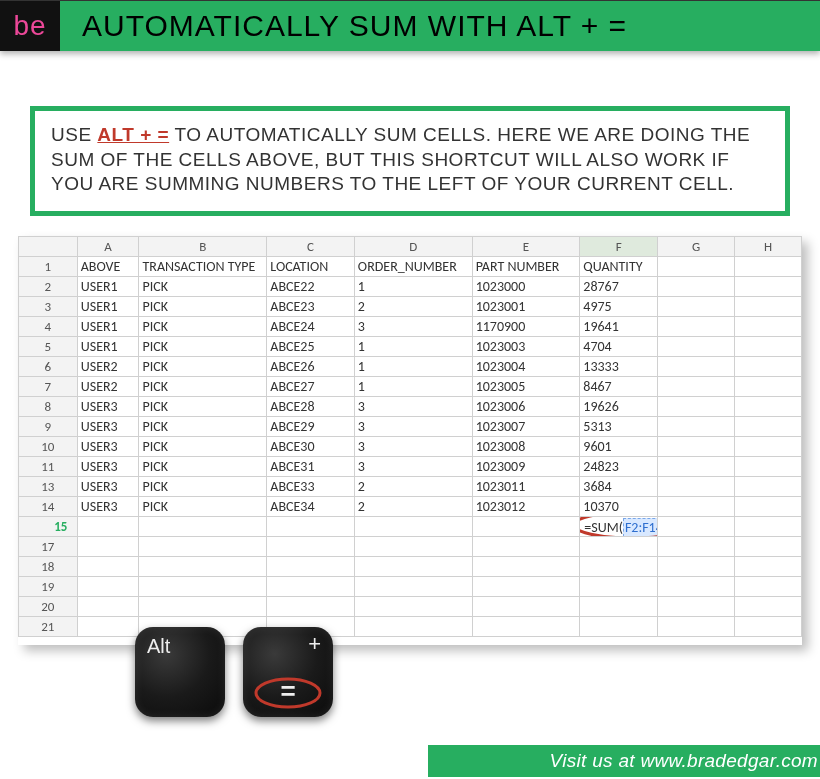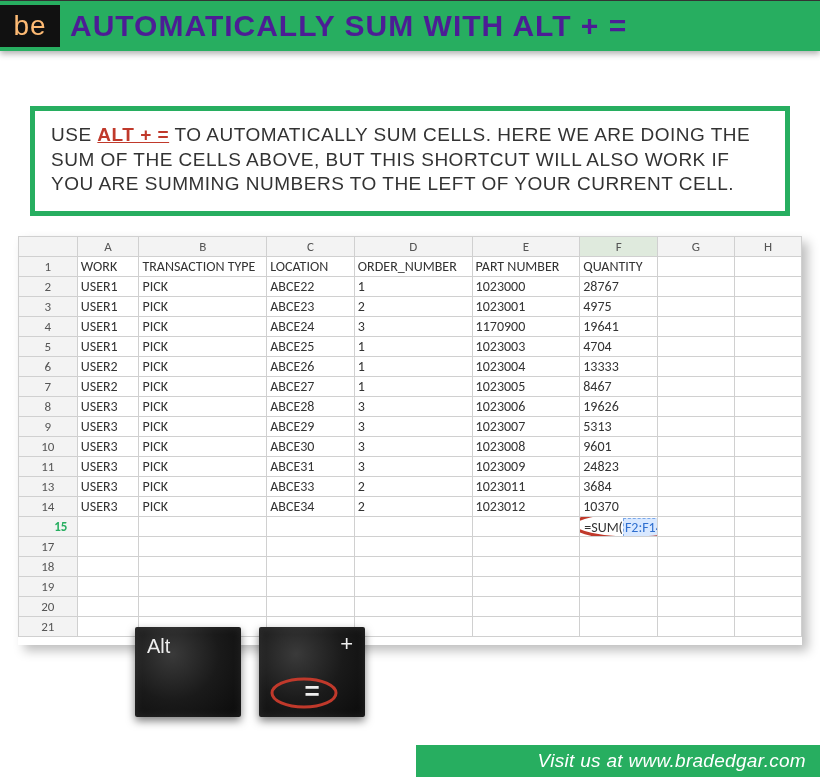--- a/index.html
+++ b/index.html
@@ -17,37 +17,37 @@
     position: relative;
     height: 50px;
     background: #27ae60;
     border-top: 1px solid #333;                 
     box-shadow: 0 3px 6px rgba(0,0,0,.3);
     display: flex;
     align-items: center;
   }
   .logo {
     width: 60px;
-    height: 42px;
+    height: 50px;
     background: #111;
-    color: #fdba74;
+    color: #ec4899;
     display: flex;
     align-items: center;
     justify-content: center;
     font-size: 28px;
     font-weight: 300;
     letter-spacing: 1px;
   }
   .title {
     flex: 1;
-    color: #4c1d95;
+    color: #000000;
     font-size: 30px;
-    font-weight: 700;
+    font-weight: 400;
     letter-spacing: 1px;
-    padding-left: 10px;
+    padding-left: 22px;
     white-space: nowrap;
   }
 
   
   .tipbox {
     margin: 55px 30px 20px 30px;
     border: 5px solid #27ae60;
     padding: 12px 16px 14px 16px;
     font-size: 19px;
     line-height: 1.3;
@@ -154,22 +154,22 @@
   
   .keycaps {
     position: absolute;
     left: 135px;
     top: 627px;       
     display: flex;
     gap: 18px;
     z-index: 20;
   }
   .key {
-    width: 106px; height: 90px;
-    border-radius: 2px;
+    width: 90px; height: 90px;
+    border-radius: 18px;
     background: radial-gradient(circle at 35% 30%, #3a3a3a 0%, #1a1a1a 50%, #0a0a0a 100%);
     box-shadow: inset 0 0 10px rgba(255,255,255,.1),
                 0 4px 8px rgba(0,0,0,.5);
     color: #eee;
     position: relative;
     font-family: Arial, sans-serif;
   }
   .key.alt span { position:absolute; top:8px; left:12px; font-size:20px; }
   .key.eq .plus  { position:absolute; top:4px; right:12px; font-size:22px; }
   .key.eq .equals{ position:absolute; bottom:10px; left:0; right:0; text-align:center; font-size:26px; font-weight:bold; }
@@ -185,21 +185,21 @@
     bottom: 2px;
     width: 390px;
     height: 32px;
     background: #27ae60;
     color: #fff;
     font-size: 19px;
     font-style: italic;
     display: flex;
     align-items: center;
     justify-content: flex-end;
-    padding-right: 14px;
+    padding-right: 2px;
     letter-spacing:.3px;
     text-align:center;
   }
 
   
   col.cw-rh { width:26px; }
   col.cw-A  { width:62px; }
   col.cw-B  { width:128px; }
   col.cw-C  { width:88px; }
   col.cw-D  { width:118px; }
@@ -242,21 +242,21 @@
           <th class="colh">D</th>
           <th class="colh">E</th>
           <th class="colh active">F</th>
           <th class="colh">G</th>
           <th class="colh">H</th>
         </tr>
     </thead>
     <tbody id="sheet-body">
         <tr>
           <th class="rowh">1</th>
-          <td>WORK</td>
+          <td>ABOVE</td>
           <td>TRANSACTION TYPE</td>
           <td>LOCATION</td>
           <td>ORDER_NUMBER</td>
           <td>PART NUMBER</td>
           <td>QUANTITY</td>
           <td></td>
           <td></td>
         </tr>
         <tr>
           <th class="rowh">2</th>

